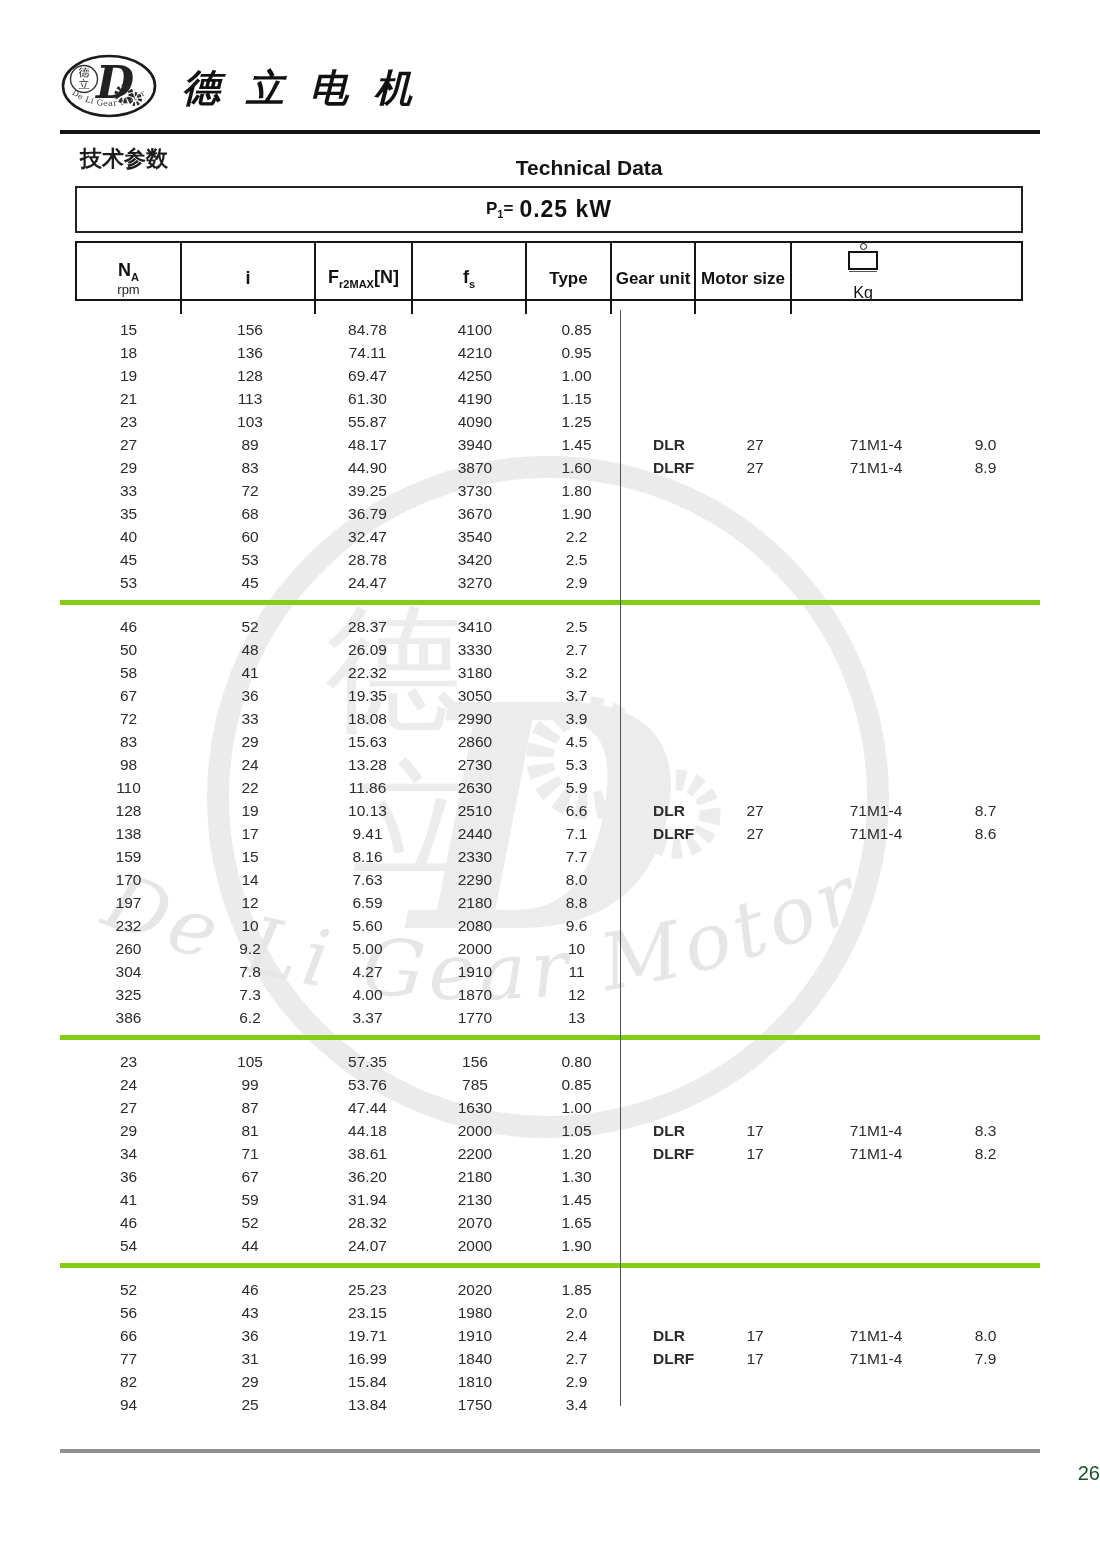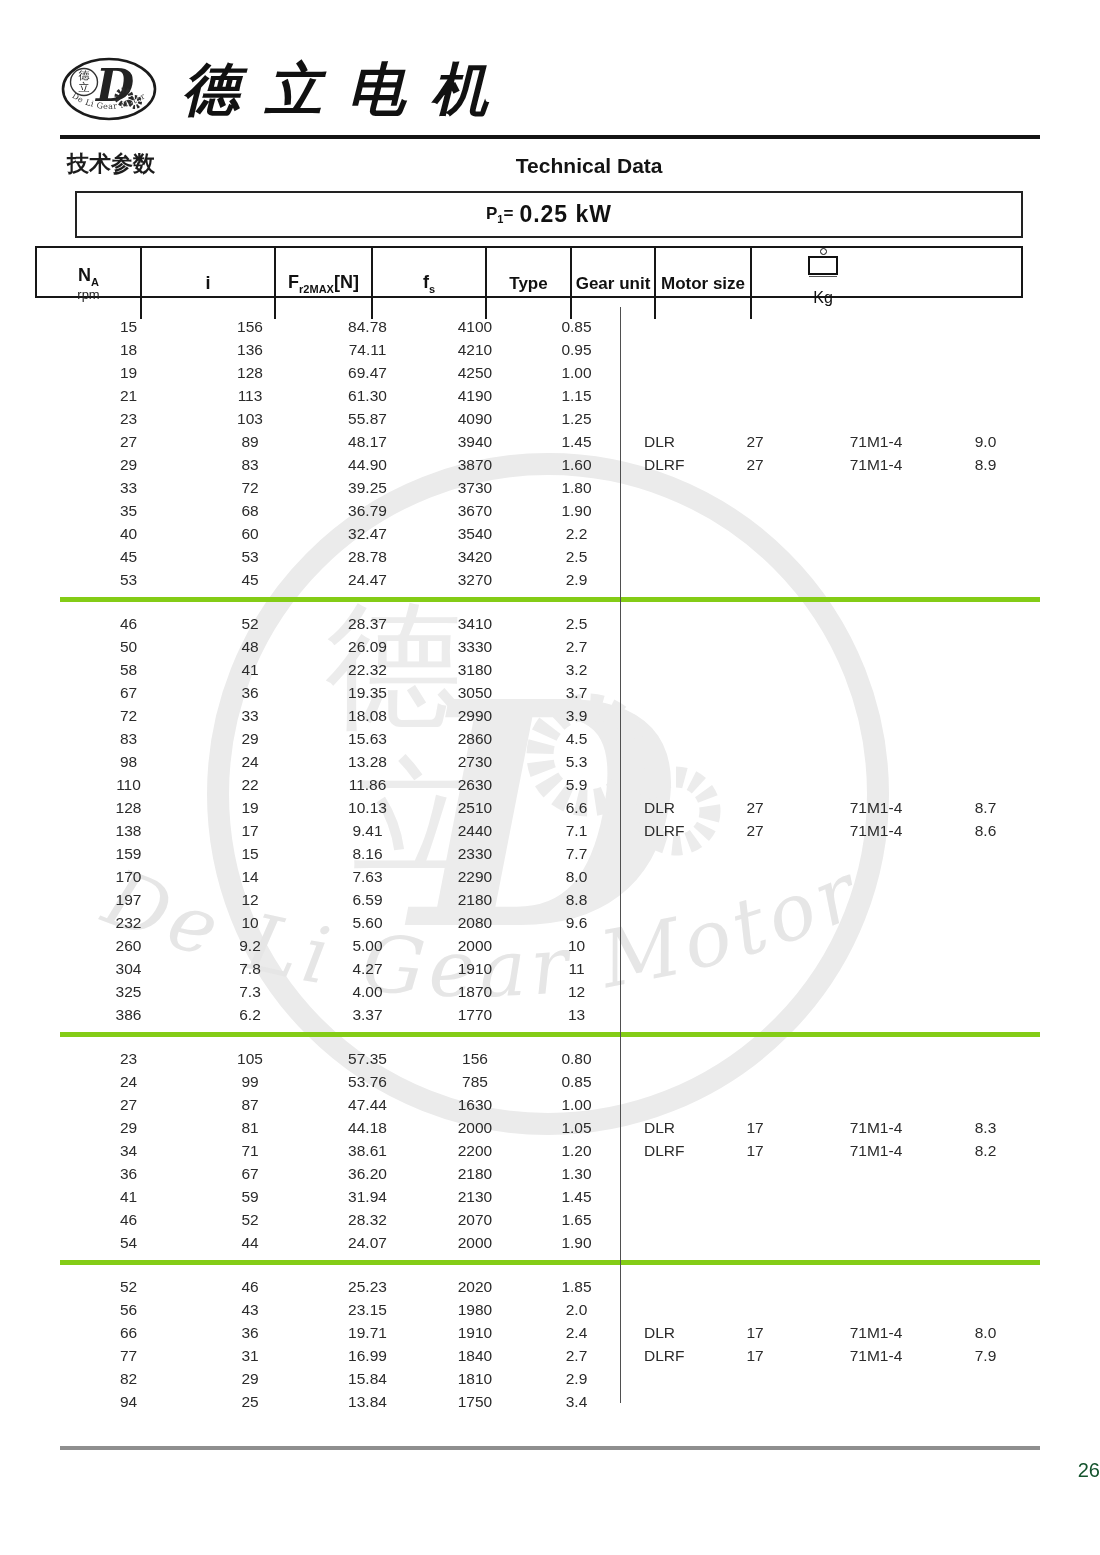--- a/index.html
+++ b/index.html
@@ -11,40 +11,40 @@
   }
 
   
   .header {
     margin:0 60px; padding-top:52px; padding-bottom:6px;
     border-bottom:4px solid #141414;
     display:flex; align-items:center; gap:22px;
   }
   .brand {
     font-family:"DejaVu Serif", serif; font-weight:bold; font-style:italic;
-    font-size:57px; letter-spacing:26px; color:#111; white-space:nowrap;
+    font-size:38px; letter-spacing:26px; color:#111; white-space:nowrap;
   }
 
   
   .subheader { position:relative; margin:0 60px; height:46px; }
-  .sub-cn { position:absolute; left:7px; top:10px; font-size:22px; font-weight:bold; color:#1c1c1c; }
-  .sub-en { position:absolute; left:54%; top:15px; transform:translateX(-50%); font-size:21px; font-weight:bold; color:#141414; }
+  .sub-cn { position:absolute; left:20px; top:10px; font-size:22px; font-weight:bold; color:#1c1c1c; }
+  .sub-en { position:absolute; left:54%; top:22px; transform:translateX(-50%); font-size:21px; font-weight:bold; color:#141414; }
 
   
   .title-box {
     margin:6px 77px 0 75px; height:47px; border:2px solid #222;
     display:flex; align-items:center; justify-content:center; gap:6px;
   }
   .p-small { font-size:17px; font-weight:bold; color:#111; }
   .p-small sub { font-size:11px; }
   .p-big { font-size:23px; font-weight:bold; color:#111; letter-spacing:1px; }
 
   
   .cols-header {
-    margin:8px 77px 0 35px; height:52px; border:2px solid #161616;
+    margin:8px 77px 0 75px; height:60px; border:2px solid #161616;
     display:grid; grid-template-columns:105px 134px 97px 114px 85px 84px 96px 142px 71px;
   }
   .th {
     border-right:2px solid #161616; display:flex; flex-direction:column;
     align-items:center; justify-content:center; line-height:1.15;
   }
   .th:last-child { border-right:none; }
   .th-main { font-size:18px; font-weight:bold; color:#111; }
   .th-main sub { font-size:11px; font-weight:bold; }
   .th-unit { font-size:13px; color:#222; }
@@ -60,21 +60,21 @@
   .vline { position:absolute; z-index:2; left:560px; top:2px; width:1px; height:1096px; background:#4f4f4f; }
   .sections { position:relative; z-index:1; }
   .section { padding:10px 17px 6px 15px; border-bottom:5px solid #84cc16; }
   .section:last-child { border-bottom:none; }
   .row {
     display:grid; height:23px; align-items:center;
     grid-template-columns:107px 136px 99px 116px 87px 86px 98px 144px 75px;
     font-size:15.5px; color:#2b2b2b;
   }
   .cell { text-align:center; white-space:nowrap; }
-  .cell.type { text-align:left; padding-left:24px; }
+  .cell.type { text-align:left; padding-left:33px;font-weight:bold; }
 
   
   .footer-line { margin:27px 60px 0 60px; border-top:4px solid #8f8f8f; }
   .page-num { margin-top:9px; text-align:right; font-size:20px; color:#14532d; }
 </style>
 </head>
 <body>
 
 <div class="page">
 

